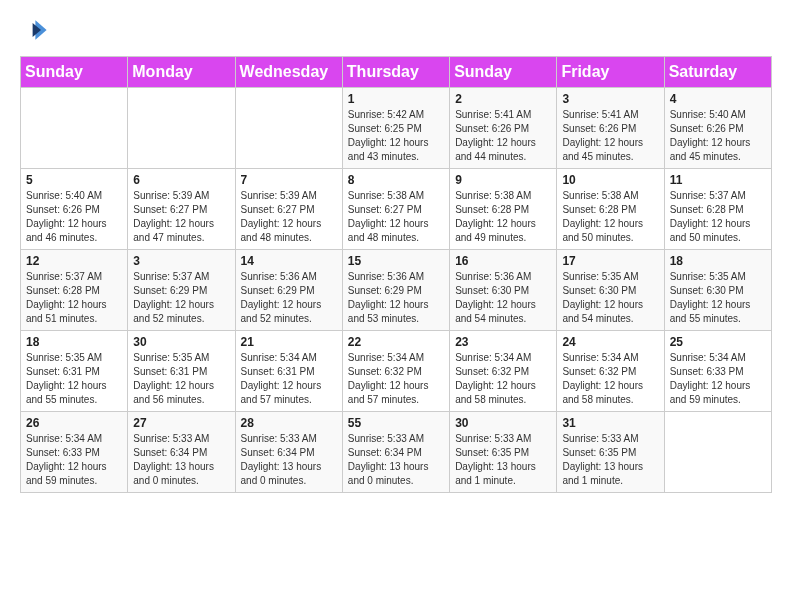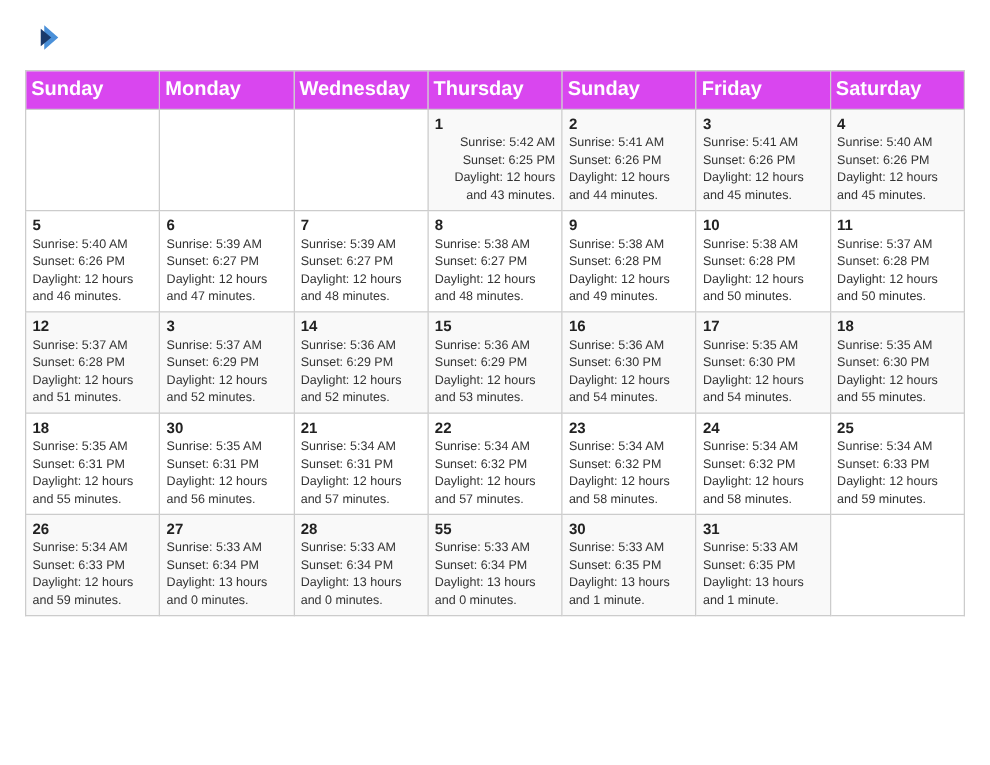--- a/index.html
+++ b/index.html
@@ -119,21 +119,21 @@
         <th>Saturday</th>
       </tr>
   </thead>
   <tbody id="calendar-body">
   <tr>
         <td class="empty-cell"></td>
         <td class="empty-cell"></td>
         <td class="empty-cell"></td>
         <td>
           <div class="day-num">1</div>
-          <div class="day-info" style="white-space: pre-line; text-align: right;">Sunrise: 5:42 AM
+          <div class="day-info" style="white-space: pre-line;">Sunrise: 5:42 AM
 Sunset: 6:25 PM
 Daylight: 12 hours
 and 43 minutes.</div>
         </td>
         <td>
           <div class="day-num">2</div>
           <div class="day-info" style="white-space: pre-line;">Sunrise: 5:41 AM
 Sunset: 6:26 PM
 Daylight: 12 hours
 and 44 minutes.</div>

